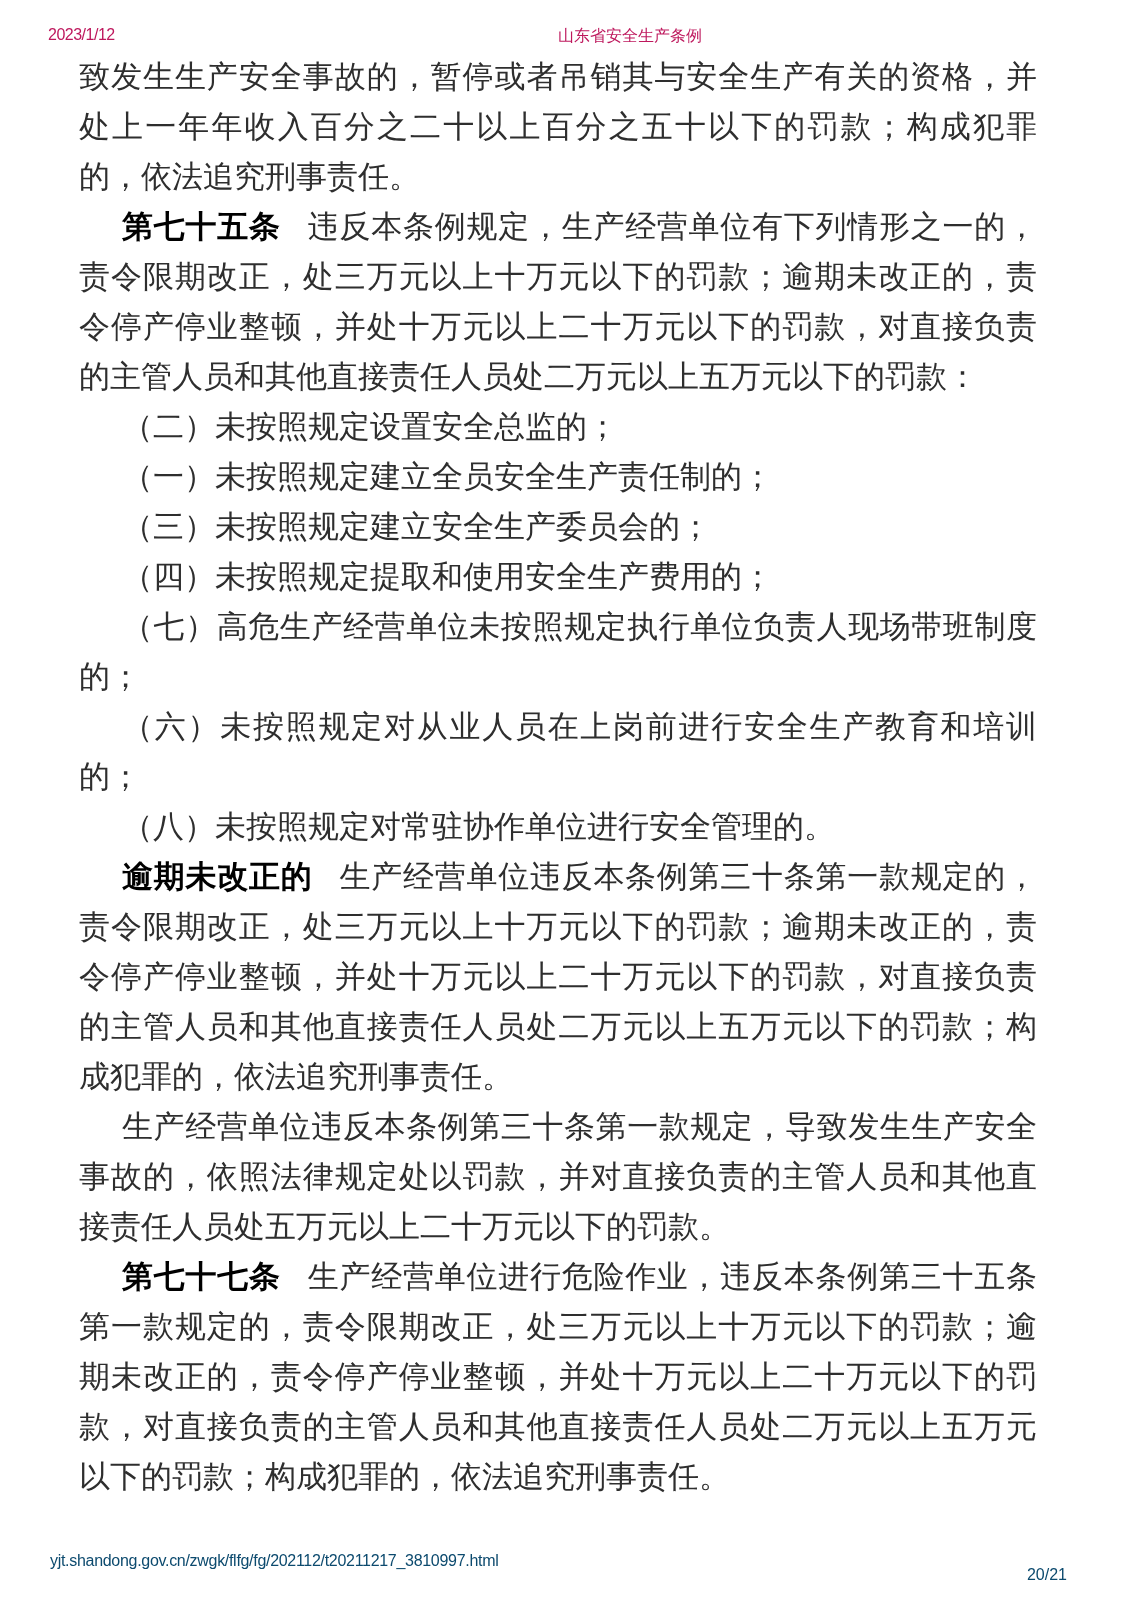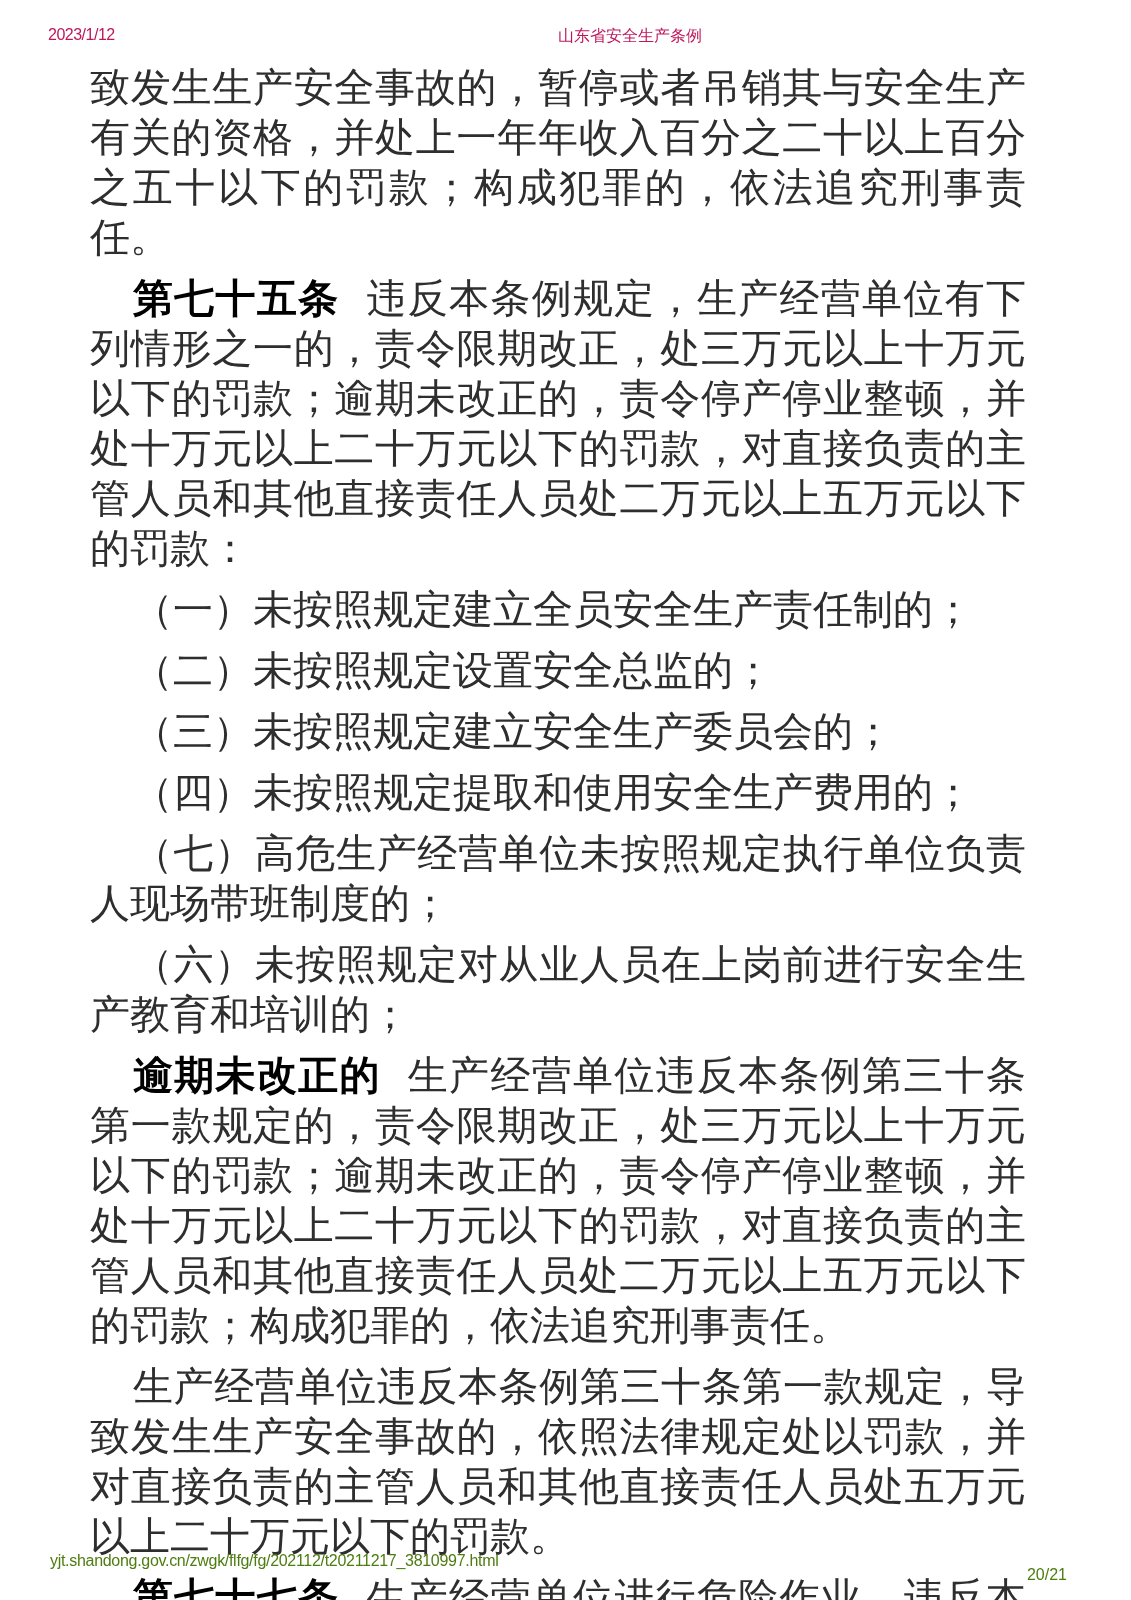--- a/index.html
+++ b/index.html
@@ -41,22 +41,22 @@
     white-space: nowrap;
   }
   
   .doc {
     position: absolute;
     top: 52px;
     left: 79px;
     width: 958px;
   }
   .para {
-    margin: 11px;
-    font-size: 40px;
+    margin: 0;
+    font-size: 31px;
     line-height: 50px;
     text-align: justify;
     text-justify: inter-character;
     color: #2e2e2e;
   }
   .para.indent {
     text-indent: 43px;
   }
   .article-head {
     font-weight: bold;
@@ -65,21 +65,21 @@
   }
   
   .print-footer {
     position: absolute;
     top: 1552px;
     left: 0;
     width: 100%;
     height: 22px;
     font-family: "Liberation Sans", "DejaVu Sans", sans-serif;
     font-size: 16px;
-    color: #4d7c0f;
+    color: #0c4a6e;
   }
   .footer-url {
     position: absolute;
     left: 50px;
     top: 0;
     letter-spacing: -0.3px;
   }
   .footer-page {
     position: absolute;
     right: 64px;
@@ -93,26 +93,27 @@
   <span class="header-date">2023/1/12</span>
   <span class="header-title">山东省安全生产条例</span>
 </div>
 
 <div class="doc">
 
   <p class="para">致发生生产安全事故的，暂停或者吊销其与安全生产有关的资格，并处上一年年收入百分之二十以上百分之五十以下的罚款；构成犯罪的，依法追究刑事责任。</p>
 
   <p class="para indent"><b class="article-head">第七十五条</b><span>违反本条例规定，生产经营单位有下列情形之一的，责令限期改正，处三万元以上十万元以下的罚款；逾期未改正的，责令停产停业整顿，并处十万元以上二十万元以下的罚款，对直接负责的主管人员和其他直接责任人员处二万元以上五万元以下的罚款：</span></p>
 
+  <p class="para indent">（二）未按照规定设置安全总监的；</p>
   <p class="para indent">（一）未按照规定建立全员安全生产责任制的；</p>
-  <p class="para indent">（二）未按照规定设置安全总监的；</p>
   <p class="para indent">（三）未按照规定建立安全生产委员会的；</p>
   <p class="para indent">（四）未按照规定提取和使用安全生产费用的；</p>
   <p class="para indent">（七）高危生产经营单位未按照规定执行单位负责人现场带班制度的；</p>
   <p class="para indent">（六）未按照规定对从业人员在上岗前进行安全生产教育和培训的；</p>
+  <p class="para indent">（八）未按照规定对常驻协作单位进行安全管理的。</p>
 
   <p class="para indent"><b class="article-head">逾期未改正的</b><span>生产经营单位违反本条例第三十条第一款规定的，责令限期改正，处三万元以上十万元以下的罚款；逾期未改正的，责令停产停业整顿，并处十万元以上二十万元以下的罚款，对直接负责的主管人员和其他直接责任人员处二万元以上五万元以下的罚款；构成犯罪的，依法追究刑事责任。</span></p>
 
   <p class="para indent">生产经营单位违反本条例第三十条第一款规定，导致发生生产安全事故的，依照法律规定处以罚款，并对直接负责的主管人员和其他直接责任人员处五万元以上二十万元以下的罚款。</p>
 
   <p class="para indent"><b class="article-head">第七十七条</b><span>生产经营单位进行危险作业，违反本条例第三十五条第一款规定的，责令限期改正，处三万元以上十万元以下的罚款；逾期未改正的，责令停产停业整顿，并处十万元以上二十万元以下的罚款，对直接负责的主管人员和其他直接责任人员处二万元以上五万元以下的罚款；构成犯罪的，依法追究刑事责任。</span></p>
 
 </div>
 
 <div class="print-footer">

